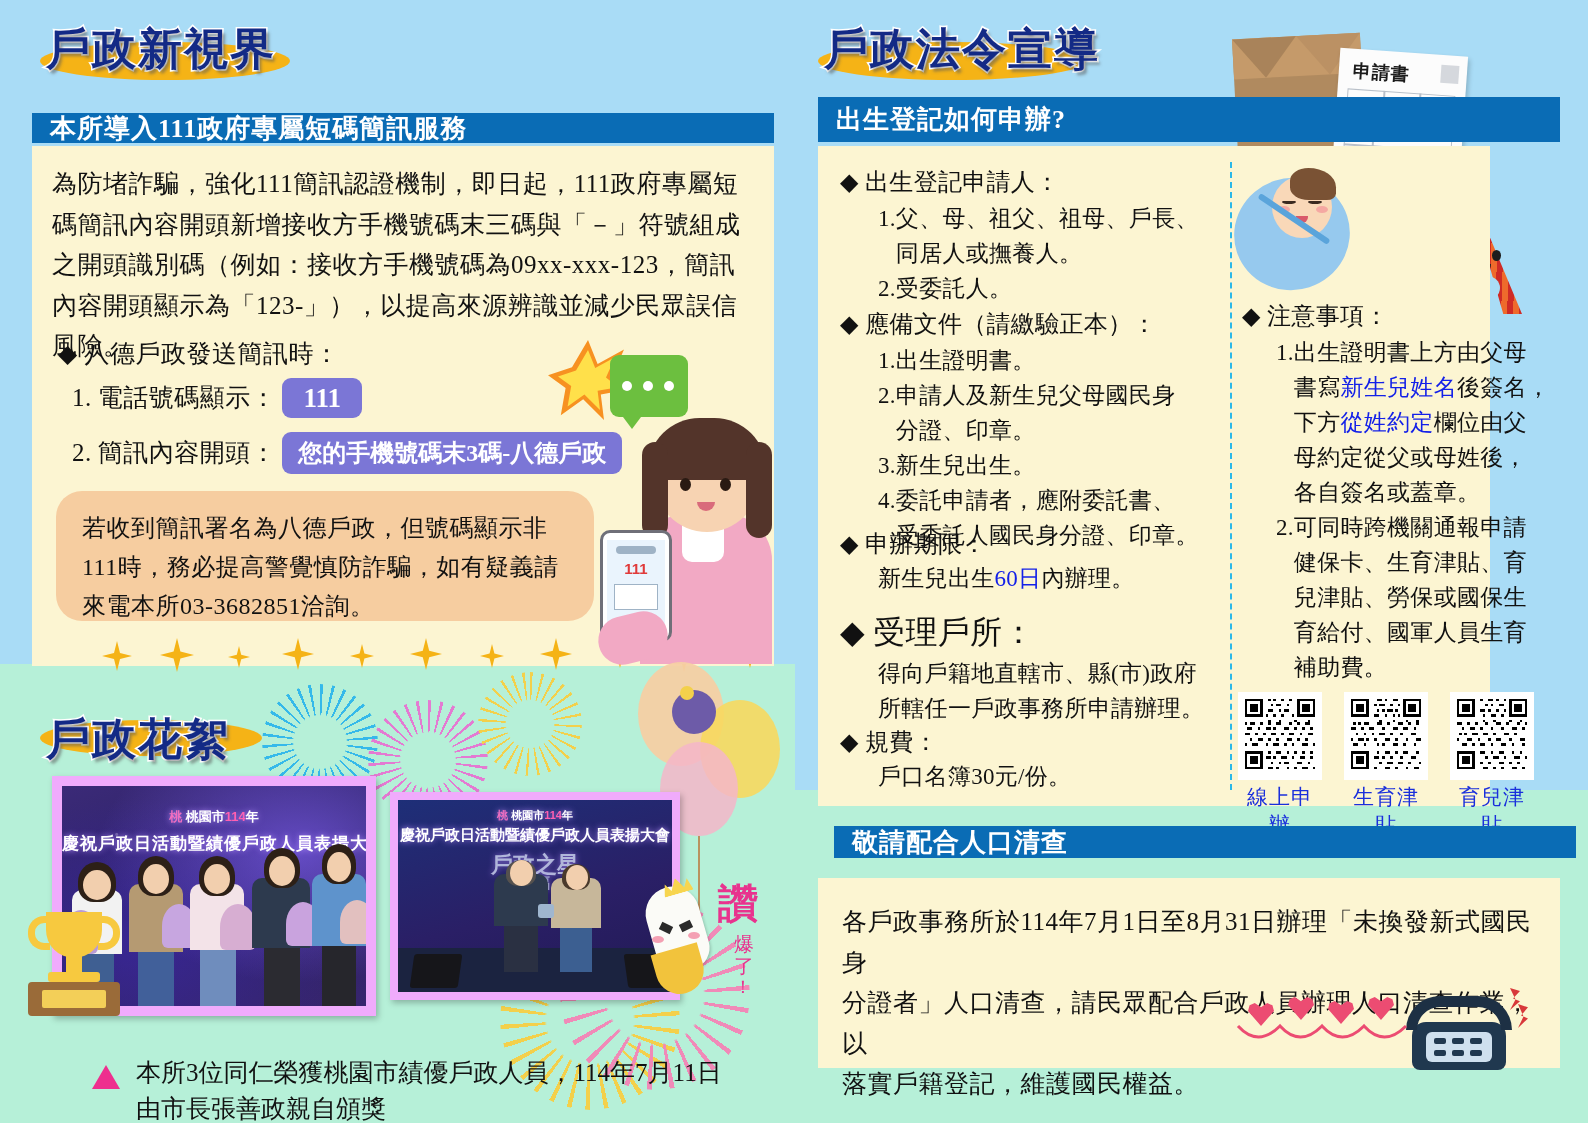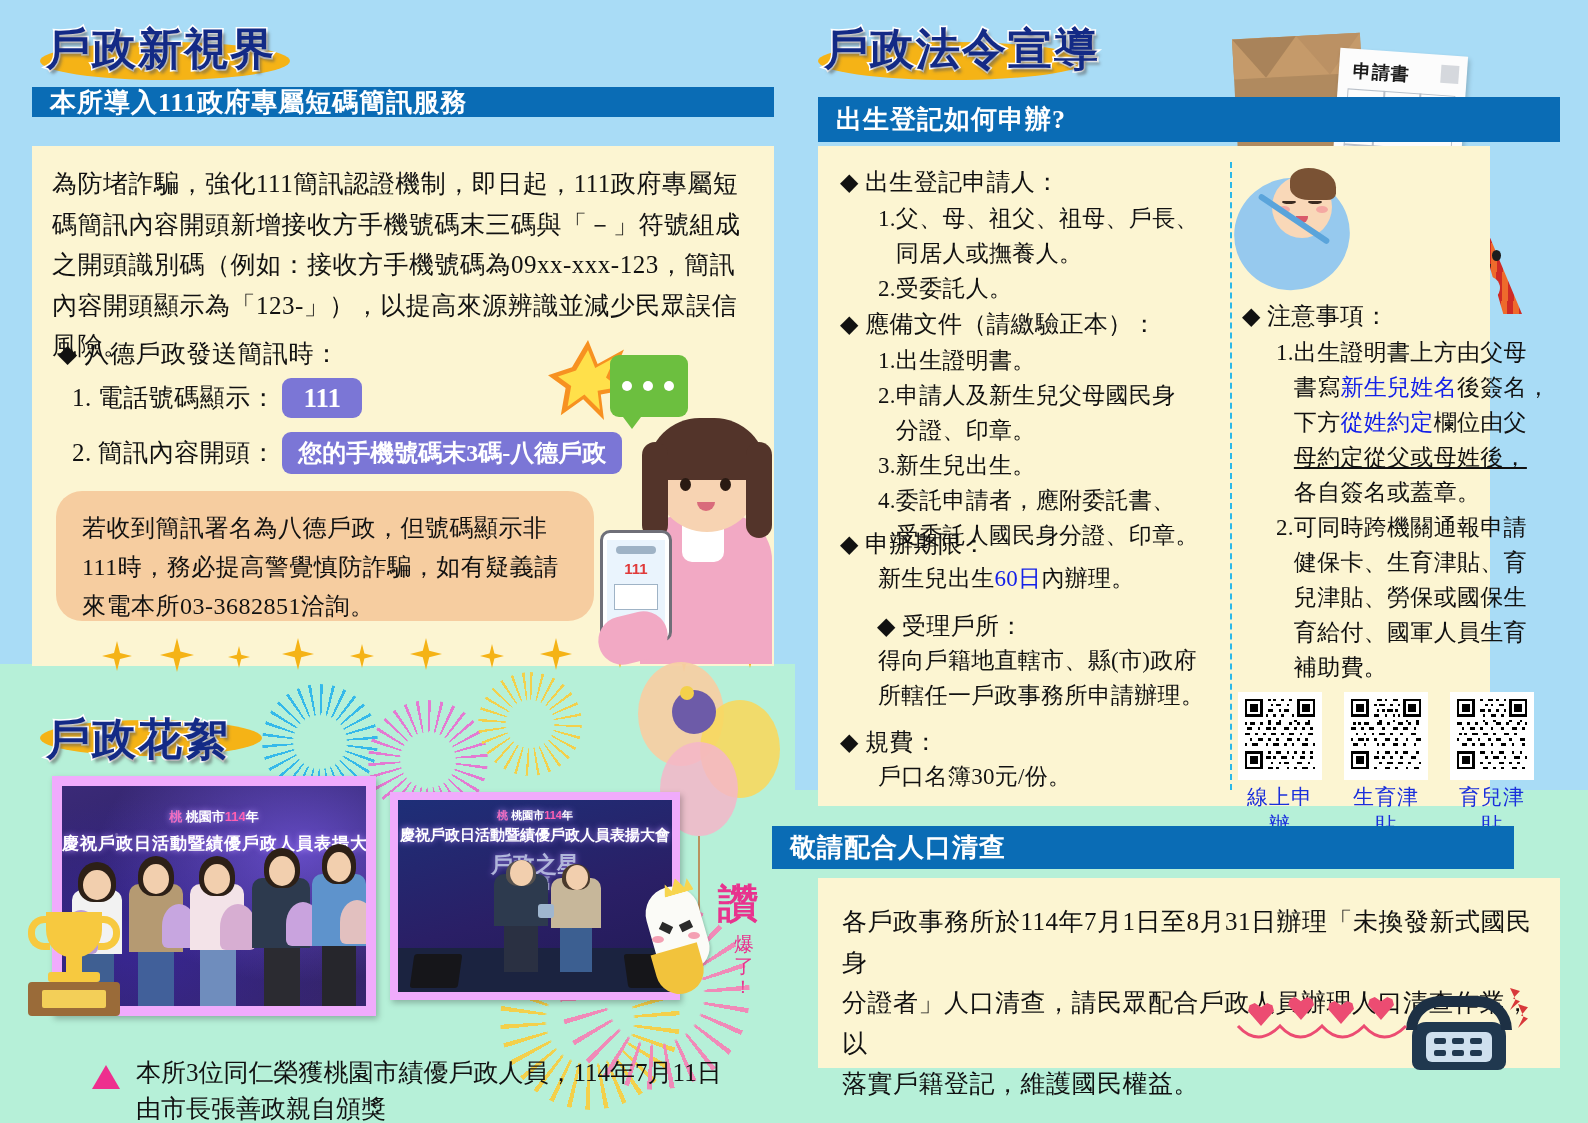--- a/index.html
+++ b/index.html
@@ -123,21 +123,21 @@
   <div class="bg-blue"></div>
   <div class="bg-mint-l"></div>
   <div class="bg-blue-br"></div>
   <div class="bg-mint-br"></div>
 
   <div class="banner" style="left:40px; top:8px; width:330px; height:80px;">
     <div class="ellipse" style="left:0; top:34px; width:250px; height:38px;"></div>
     <div class="btxt" style="left:6px; top:12px;">戶政新視界</div>
   </div>
 
-  <div class="sec-head" style="left:32px; top:87px; width:742px; height:30px;">本所導入111政府專屬短碼簡訊服務</div>
+  <div class="sec-head" style="left:32px; top:113px; width:742px; height:30px;">本所導入111政府專屬短碼簡訊服務</div>
 
   <div class="cream" style="left:32px; top:146px; width:742px; height:520px;">
 
     <div class="body-txt" style="position:absolute; left:20px; top:18px; width:700px;">為防堵詐騙，強化111簡訊認證機制，即日起，111政府專屬短碼簡訊內容開頭新增接收方手機號碼末三碼與「－」符號組成之開頭識別碼（例如：接收方手機號碼為09xx-xxx-123，簡訊內容開頭顯示為「123-」），以提高來源辨識並減少民眾誤信風險。</div>
 
     <div class="body-txt" style="position:absolute; left:26px; top:188px;">◆ 八德戶政發送簡訊時：</div>
 
     <div style="position:absolute; left:40px; top:232px; display:flex; align-items:center; gap:6px;">
       <span class="body-txt">1.</span>
       <span class="body-txt">電話號碼顯示：</span>
@@ -450,21 +450,21 @@
         </div>
       </div>
     </div>
 
     <div style="position:absolute; left:22px; top:380px; width:385px;">
       <div class="small-txt" style="font-size:24px;">◆ 申辦期限：</div>
       <div class="small-txt" style="margin-left:38px;"><span>新生兒出生</span><span class="blue-hi">60日</span><span>內辦理。</span></div>
     </div>
 
     <div style="position:absolute; left:22px; top:462px; width:400px;">
-      <div class="small-txt" style="font-size:24px;margin-left:37px;">◆ 受理戶所：</div>
+      <div class="small-txt" style="font-size:32px;">◆ 受理戶所：</div>
       <div style="margin-left:38px;">
         <div class="small-txt">得向戶籍地直轄市、縣(市)政府</div>
         <div class="small-txt">所轄任一戶政事務所申請辦理。</div>
       </div>
     </div>
 
     <div style="position:absolute; left:22px; top:578px; width:385px;">
       <div class="small-txt" style="font-size:24px;">◆ 規費：</div>
       <div class="small-txt" style="margin-left:38px;">戶口名簿30元/份。</div>
     </div>
@@ -483,21 +483,21 @@
 
     <div style="position:absolute; left:424px; top:152px; width:310px;">
       <div class="small-txt" style="font-size:24px;">◆ 注意事項：</div>
       <div style="margin-left:34px; margin-top:2px;">
         <div class="hang">
           <span class="small-txt num">1.</span>
           <span>
             <span class="small-txt" style="display:block;">出生證明書上方由父母</span>
             <span class="small-txt" style="display:block;"><span>書寫</span><span class="blue-hi">新生兒姓名</span><span>後簽名，</span></span>
             <span class="small-txt" style="display:block;"><span>下方</span><span class="blue-hi">從姓約定</span><span>欄位由父</span></span>
-            <span class="small-txt" style="display:block;text-decoration:underline;">母約定從父或母姓後，</span>
+            <span class="small-txt" style="display:block;">母約定從父或母姓後，</span>
             <span class="small-txt" style="display:block;">各自簽名或蓋章。</span>
           </span>
         </div>
         <div class="hang" style="margin-top:0;">
           <span class="small-txt num">2.</span>
           <span>
             <span class="small-txt" style="display:block;">可同時跨機關通報申請</span>
             <span class="small-txt" style="display:block;">健保卡、生育津貼、育</span>
             <span class="small-txt" style="display:block;">兒津貼、勞保或國保生</span>
             <span class="small-txt" style="display:block;">育給付、國軍人員生育</span>
@@ -793,21 +793,21 @@
                 <rect x="21" y="9" width="1" height="1"></rect>
                 <rect x="25" y="9" width="1" height="1"></rect>
             </g>
           </svg>
         </div>
         <div class="qr-label">育兒津貼</div>
       </div>
     </div>
   </div>
 
-  <div class="sec-head" style="left:772px; top:826px; width:742px; height:43px;font-family:Liberation Mono, monospace;">敬請配合人口清查</div>
+  <div class="sec-head" style="left:834px; top:826px; width:742px; height:32px;font-family:Liberation Mono, monospace;">敬請配合人口清查</div>
 
   <div class="cream" style="left:818px; top:878px; width:742px; height:190px;">
     <div style="position:absolute; left:24px; top:24px; width:700px;">
       <div class="body-txt">各戶政事務所於114年7月1日至8月31日辦理「未換發新式國民身</div>
       <div class="body-txt">分證者」人口清查，請民眾配合戶政人員辦理人口清查作業，以</div>
       <div class="body-txt">落實戶籍登記，維護國民權益。</div>
     </div>
   </div>
 
   <div style="position:absolute; left:1398px; top:980px; width:130px; height:110px;">

